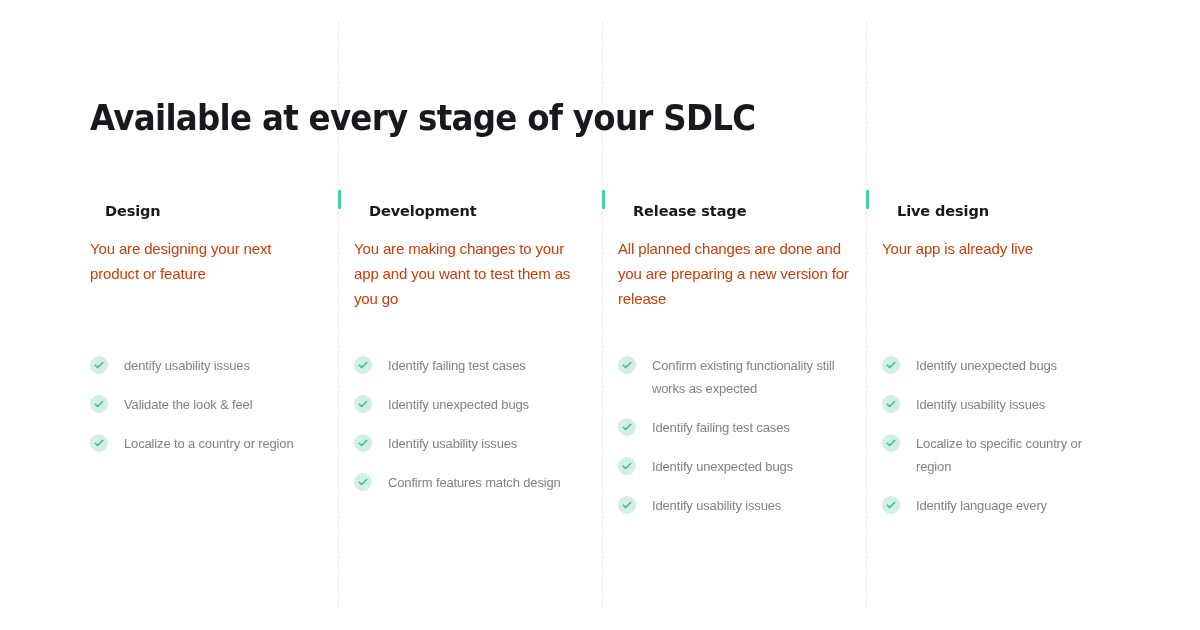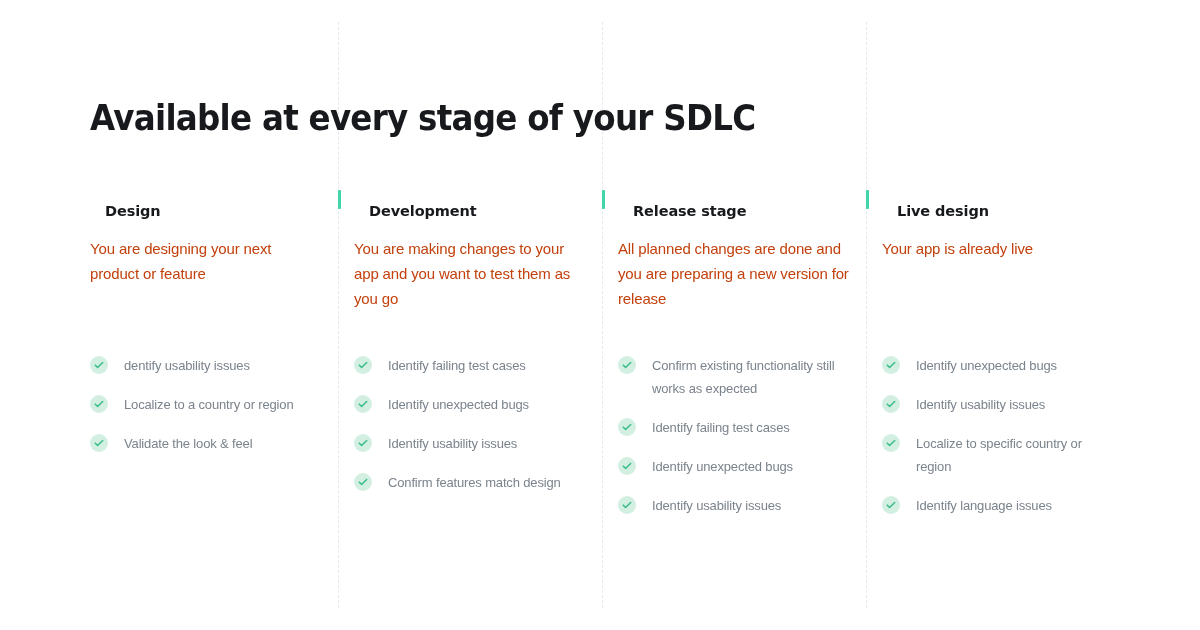--- a/index.html
+++ b/index.html
@@ -164,29 +164,29 @@
             </svg>
           </span>
           <span>dentify usability issues</span>
         </li>
         <li class="check-item">
           <span class="check-icon">
             <svg width="12" height="12" viewBox="0 0 12 12" aria-hidden="true">
               <path d="M2.3 6.2 L4.6 8.5 L9.7 3.5" fill="none" stroke="#3ebd8f" stroke-width="1.6" stroke-linecap="round" stroke-linejoin="round"></path>
             </svg>
           </span>
+          <span>Validate the look &amp; feel</span>
+        </li>
+        <li class="check-item">
+          <span class="check-icon">
+            <svg width="12" height="12" viewBox="0 0 12 12" aria-hidden="true">
+              <path d="M2.3 6.2 L4.6 8.5 L9.7 3.5" fill="none" stroke="#3ebd8f" stroke-width="1.6" stroke-linecap="round" stroke-linejoin="round"></path>
+            </svg>
+          </span>
           <span>Localize to a country or region</span>
-        </li>
-        <li class="check-item">
-          <span class="check-icon">
-            <svg width="12" height="12" viewBox="0 0 12 12" aria-hidden="true">
-              <path d="M2.3 6.2 L4.6 8.5 L9.7 3.5" fill="none" stroke="#3ebd8f" stroke-width="1.6" stroke-linecap="round" stroke-linejoin="round"></path>
-            </svg>
-          </span>
-          <span>Validate the look &amp; feel</span>
         </li>
       </ul>
     </div>
 
     <div class="column c1">
       <span class="accent-bar"></span>
       <div class="col-heading">Development</div>
       <p class="col-desc">You are making changes to your app and you want to test them as you go</p>
       <ul class="check-list">
         <li class="check-item">
@@ -292,19 +292,19 @@
             </svg>
           </span>
           <span>Localize to specific country or region</span>
         </li>
         <li class="check-item">
           <span class="check-icon">
             <svg width="12" height="12" viewBox="0 0 12 12" aria-hidden="true">
               <path d="M2.3 6.2 L4.6 8.5 L9.7 3.5" fill="none" stroke="#3ebd8f" stroke-width="1.6" stroke-linecap="round" stroke-linejoin="round"></path>
             </svg>
           </span>
-          <span>Identify language issues</span>
+          <span>Identify language every</span>
         </li>
       </ul>
     </div>
 
   </div>
 </div>
 
 </body></html>

